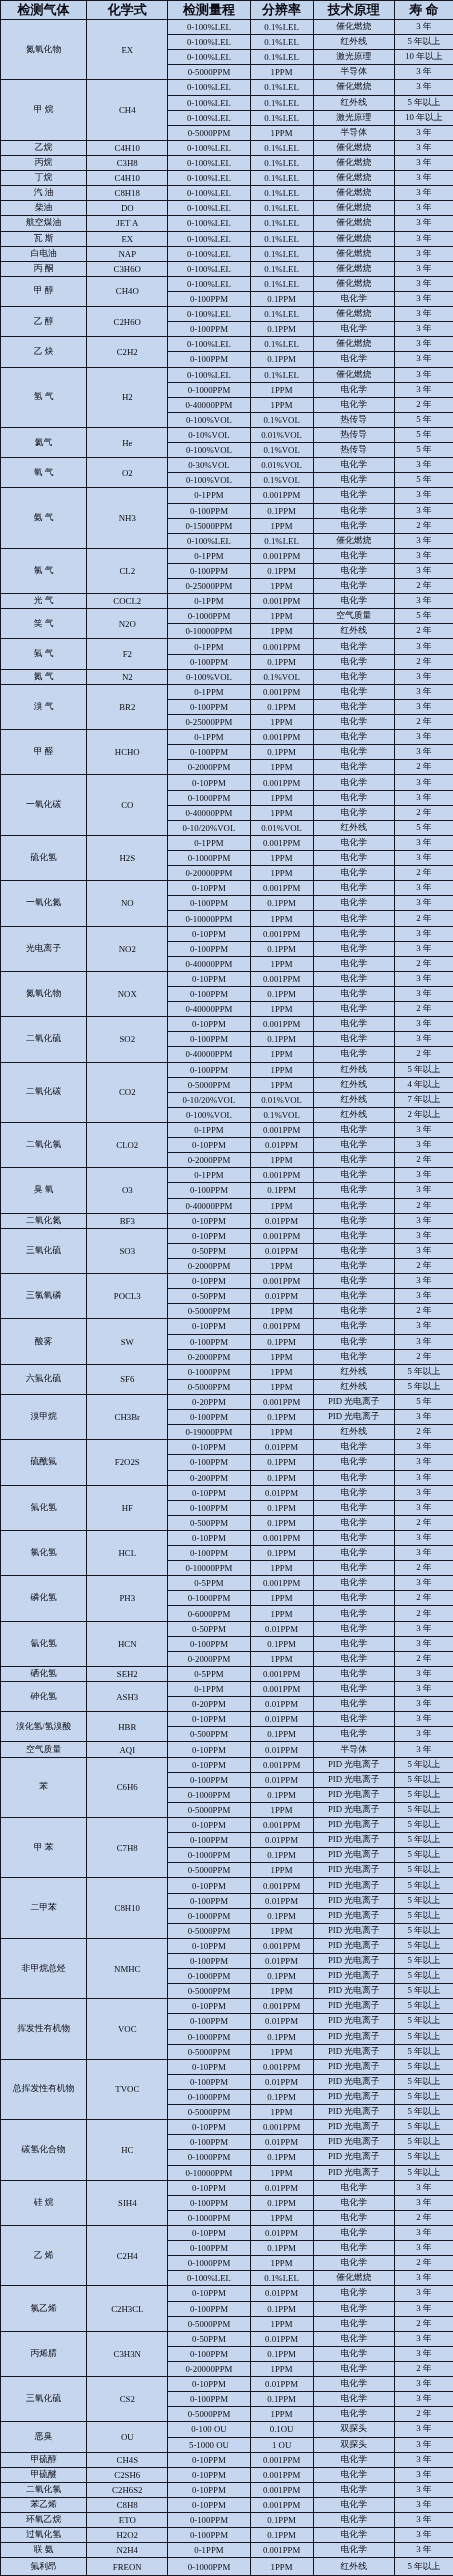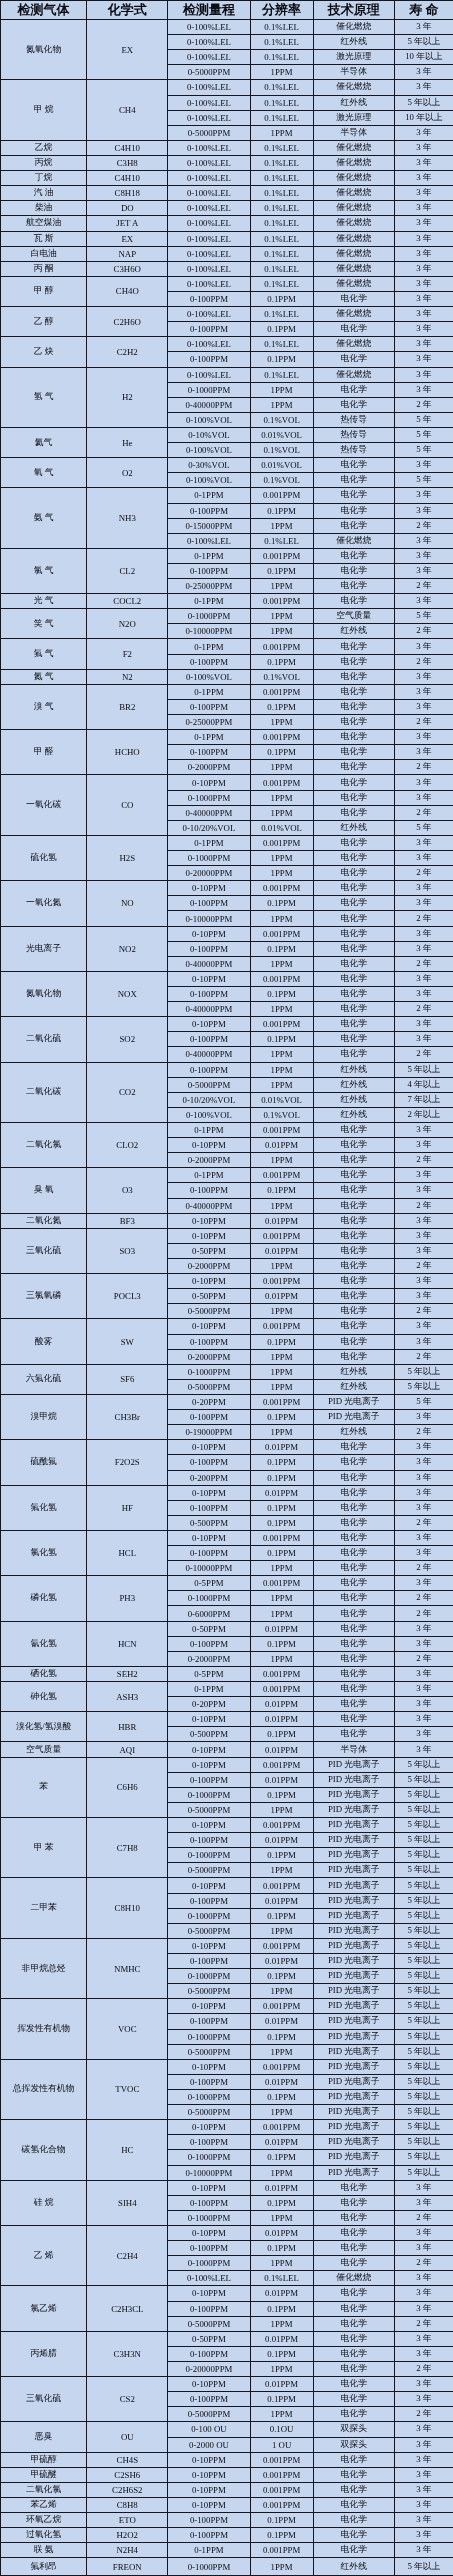--- a/index.html
+++ b/index.html
@@ -1135,21 +1135,21 @@
         </tr>
         <tr class="group-start">
           <td class="gas-cell" rowspan="2">恶臭</td>
           <td class="formula-cell" rowspan="2">OU</td>
           <td>0-100 OU</td>
           <td>0.1OU</td>
           <td>双探头</td>
           <td>3 年</td>
         </tr>
         <tr>
-          <td>0-2000 OU</td>
+          <td>5-1000 OU</td>
           <td>1 OU</td>
           <td>双探头</td>
           <td>3 年</td>
         </tr>
         <tr class="group-start">
           <td class="gas-cell" rowspan="1">甲硫醇</td>
           <td class="formula-cell" rowspan="1">CH4S</td>
           <td>0-10PPM</td>
           <td>0.001PPM</td>
           <td>电化学</td>

